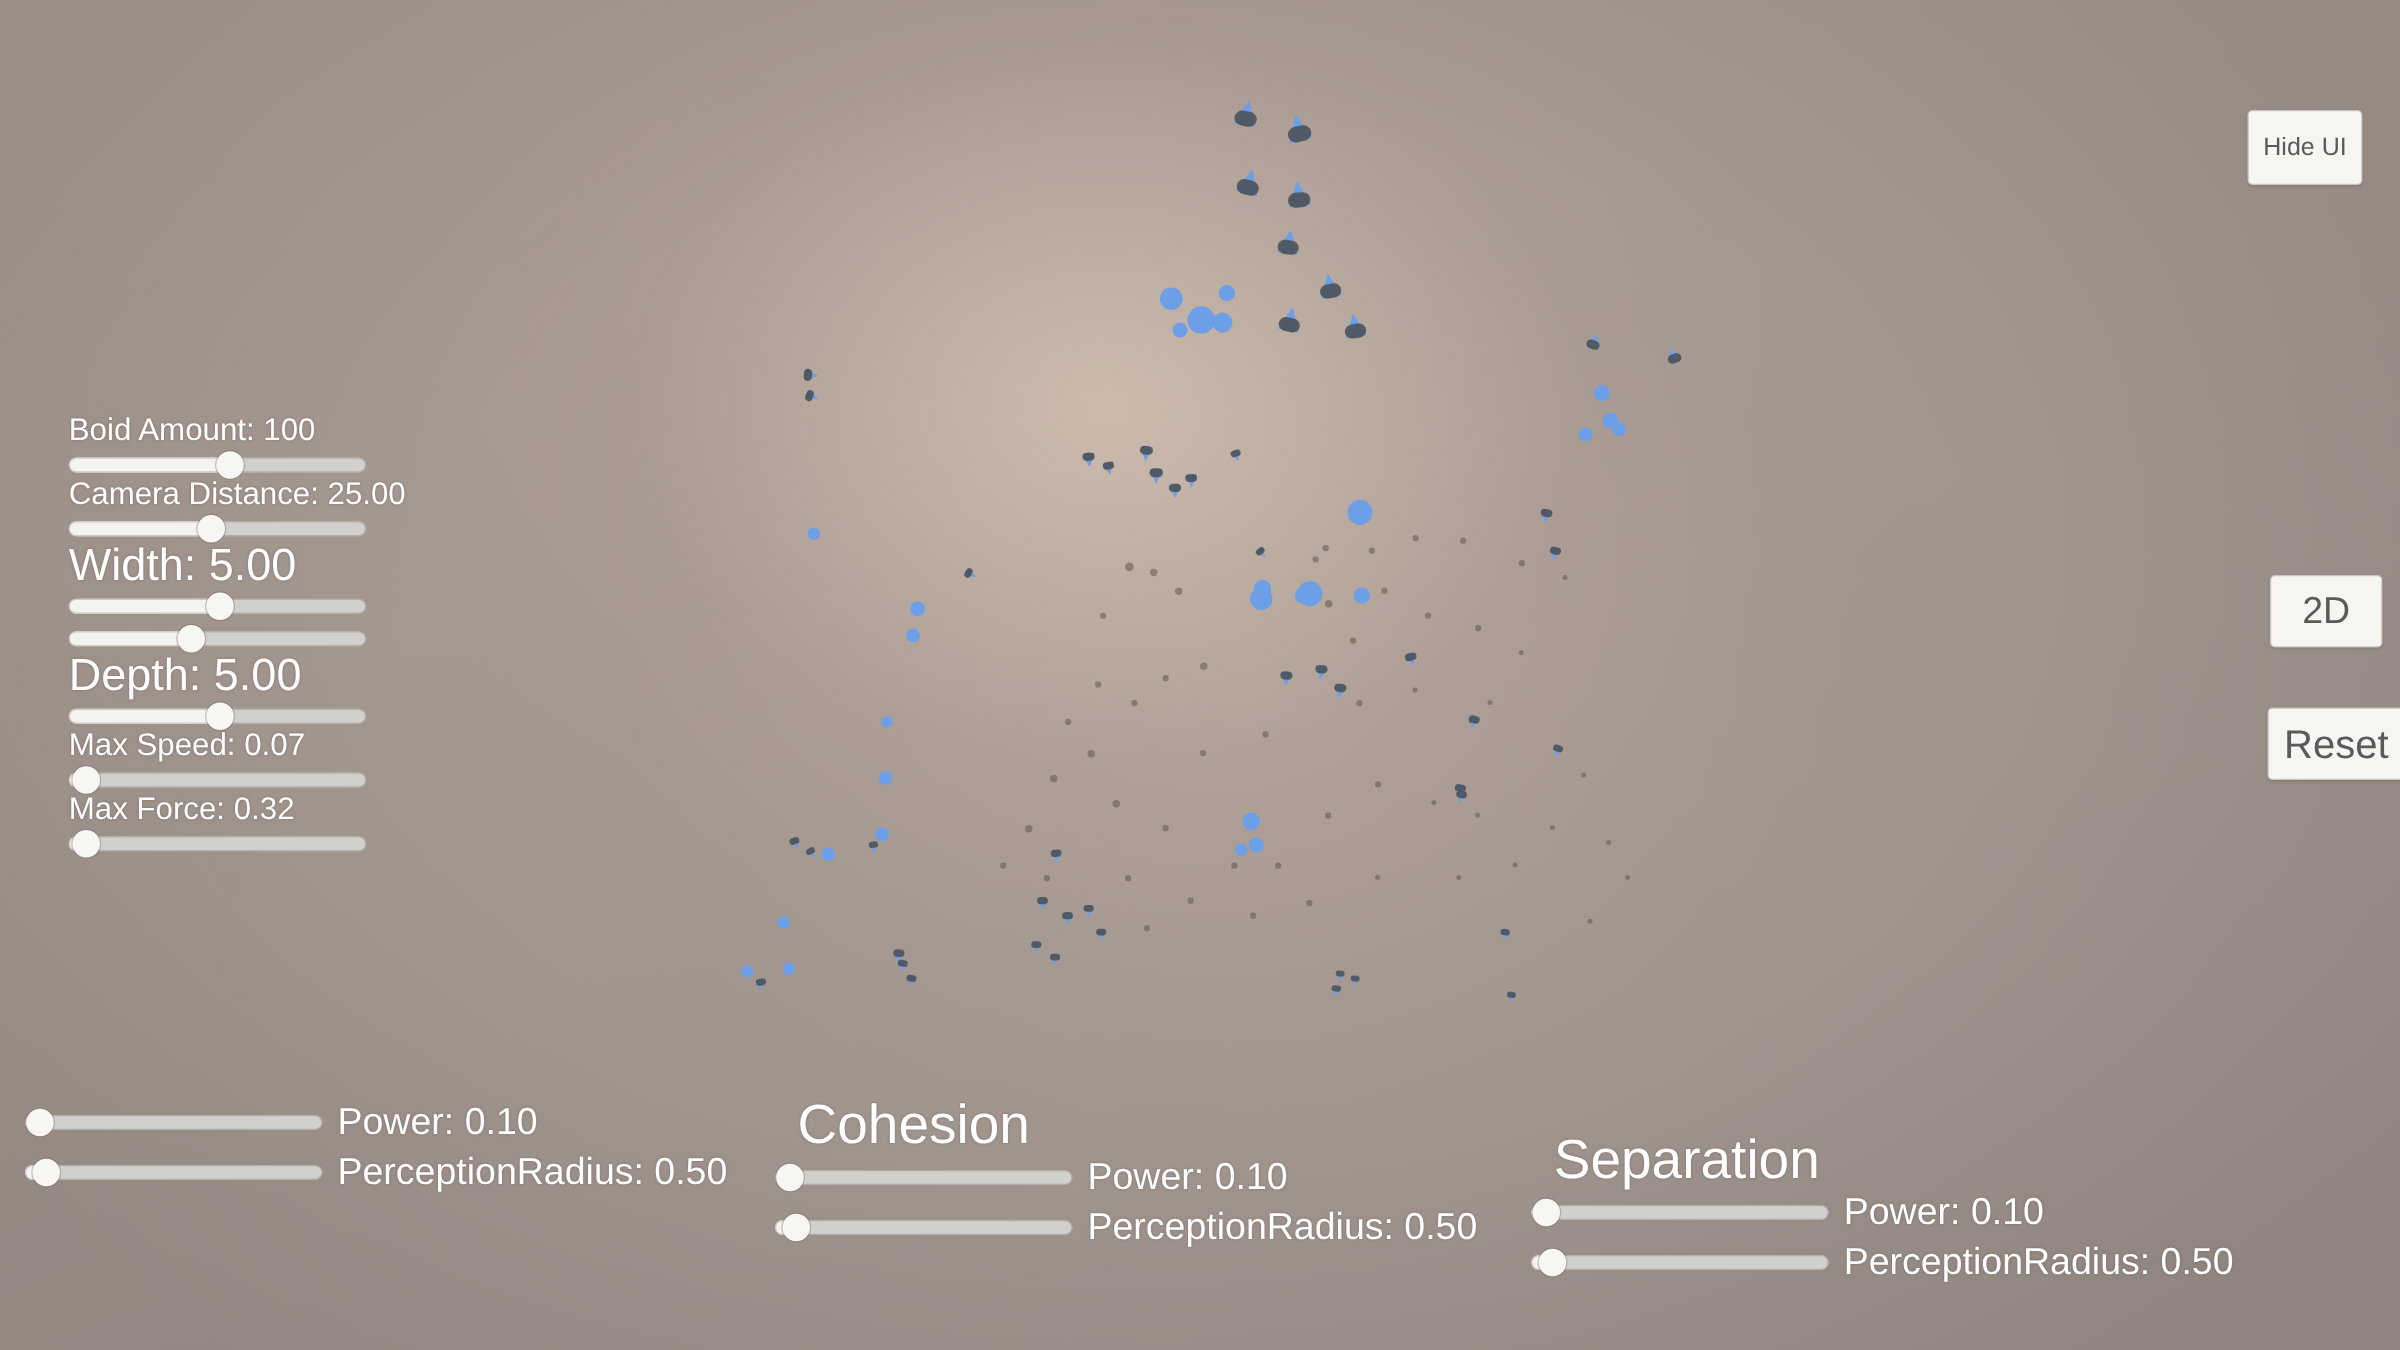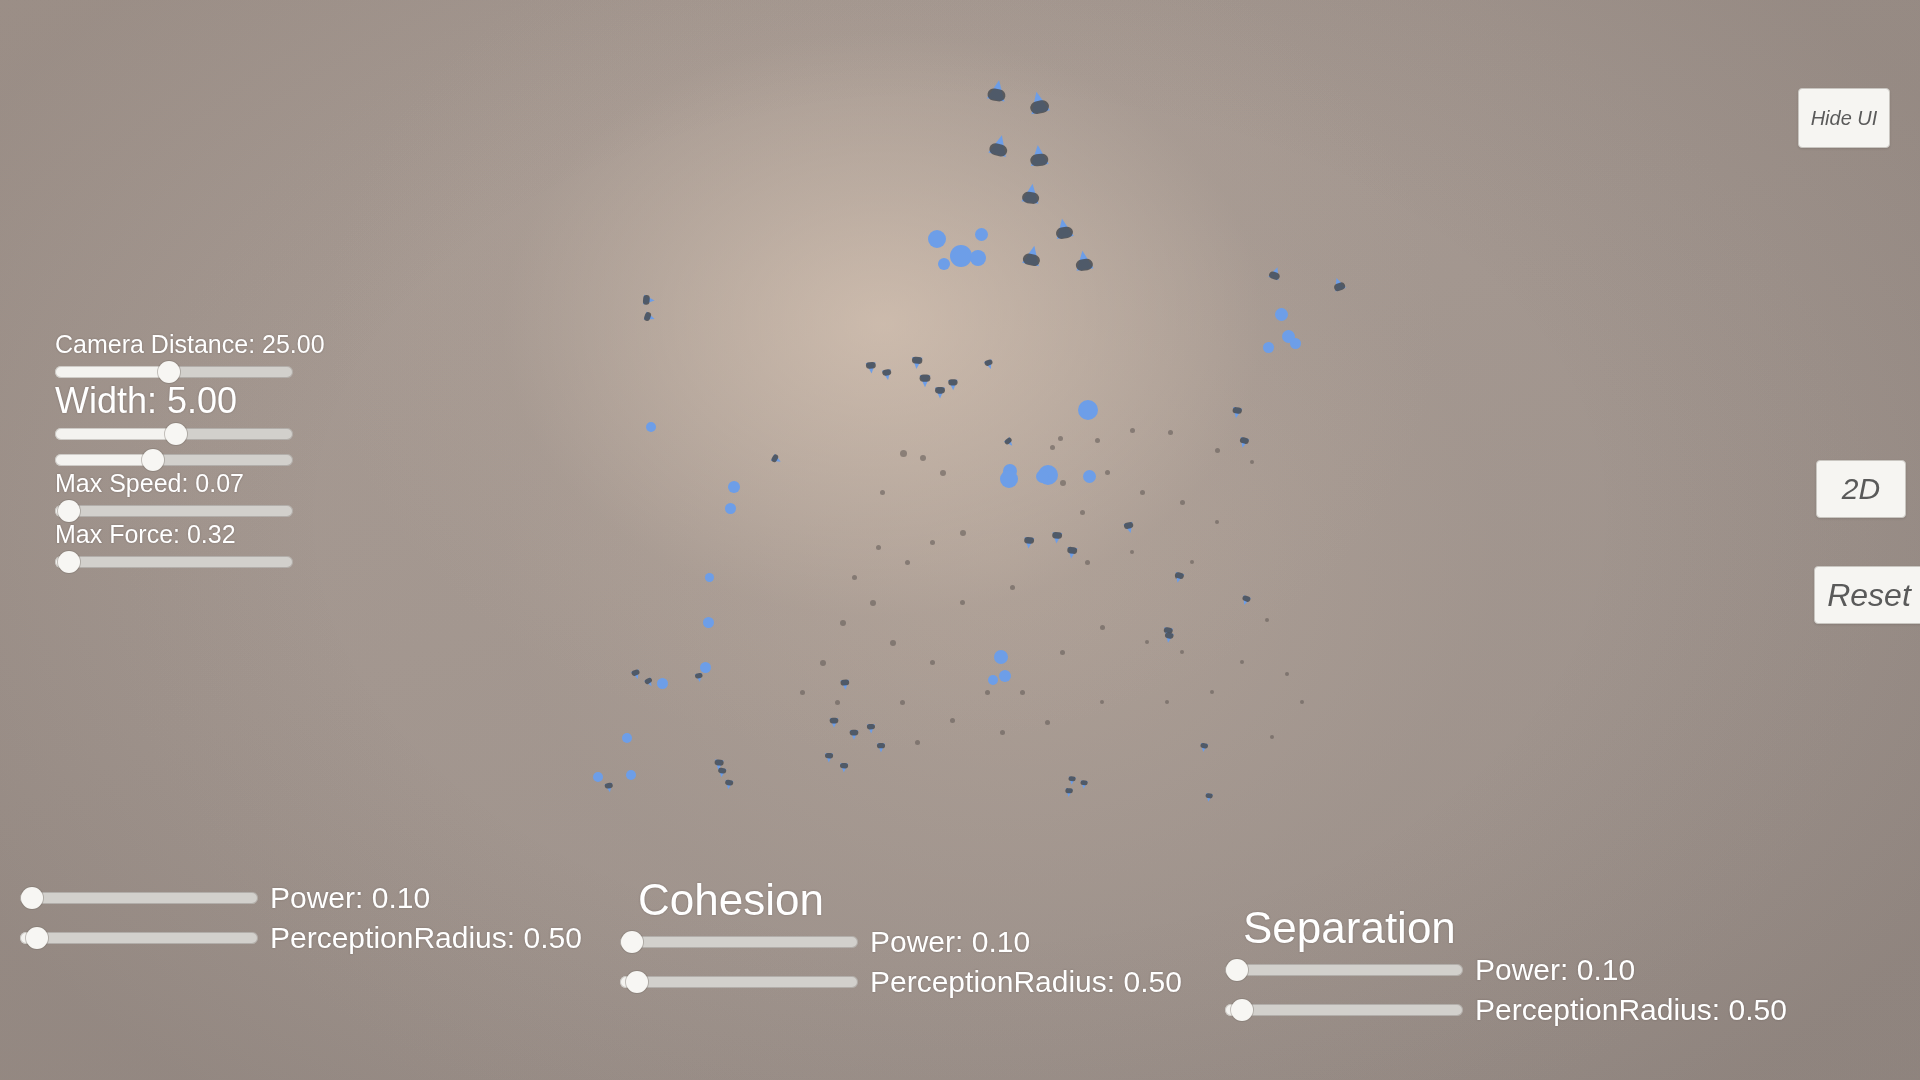--- a/index.html
+++ b/index.html
@@ -125,21 +125,20 @@
   .btn {
     position: absolute;
     background: #f6f5f2;
     color: #5a5a5a;
     border: 1px solid #c9c6c1;
     border-radius: 4px;
     display: flex;
     align-items: center;
     justify-content: center;
     box-shadow: 0 1px 2px rgba(50,42,38,0.15);
-    font-style: italic;
   }
   #btn-hide-ui { right: 30px; top: 88px;  width: 90px;  height: 58px; font-size: 20px; }
   #btn-2d      { right: 14px; top: 460px; width: 88px;  height: 56px; font-size: 30px; }
   #btn-reset   { right: -4px; top: 566px; width: 108px; height: 56px; font-size: 32px; }
 
   
   #bottom-panels {
     position: absolute;
     left: 0;
     top: 878px;
@@ -316,20 +315,28 @@
   </div>
 
   <div class="btn" id="btn-hide-ui">Hide UI</div>
 
   <div class="btn" id="btn-2d">2D</div>
 
   <div class="btn" id="btn-reset">Reset</div>
 
   <div id="left-panel">
       <div class="lp-row">
+        <div class="ui-label lp-text size-sm">Boid Amount: 100</div>
+        <div class="slider" style="width: 238px;">
+          <div class="track" style="width: 238px;"></div>
+          <div class="fill" style="width: 128.52px;"></div>
+          <div class="handle" style="left: 128.52px;"></div>
+        </div>
+      </div>
+      <div class="lp-row">
         <div class="ui-label lp-text size-sm">Camera Distance: 25.00</div>
         <div class="slider" style="width: 238px;">
           <div class="track" style="width: 238px;"></div>
           <div class="fill" style="width: 114.24px;"></div>
           <div class="handle" style="left: 114.24px;"></div>
         </div>
       </div>
       <div class="lp-row">
         <div class="ui-label lp-text size-lg">Width: 5.00</div>
         <div class="slider" style="width: 238px;">
@@ -339,20 +346,28 @@
         </div>
       </div>
       <div class="lp-row">
         <div class="slider" style="width: 238px;">
           <div class="track" style="width: 238px;"></div>
           <div class="fill" style="width: 97.58px;"></div>
           <div class="handle" style="left: 97.58px;"></div>
         </div>
       </div>
       <div class="lp-row">
+        <div class="ui-label lp-text size-lg">Depth: 5.00</div>
+        <div class="slider" style="width: 238px;">
+          <div class="track" style="width: 238px;"></div>
+          <div class="fill" style="width: 121.38px;"></div>
+          <div class="handle" style="left: 121.38px;"></div>
+        </div>
+      </div>
+      <div class="lp-row">
         <div class="ui-label lp-text size-sm">Max Speed: 0.07</div>
         <div class="slider" style="width: 238px;">
           <div class="track" style="width: 238px;"></div>
           <div class="fill" style="width: 14.28px;"></div>
           <div class="handle" style="left: 14.28px;"></div>
         </div>
       </div>
       <div class="lp-row">
         <div class="ui-label lp-text size-sm">Max Force: 0.32</div>
         <div class="slider" style="width: 238px;">

